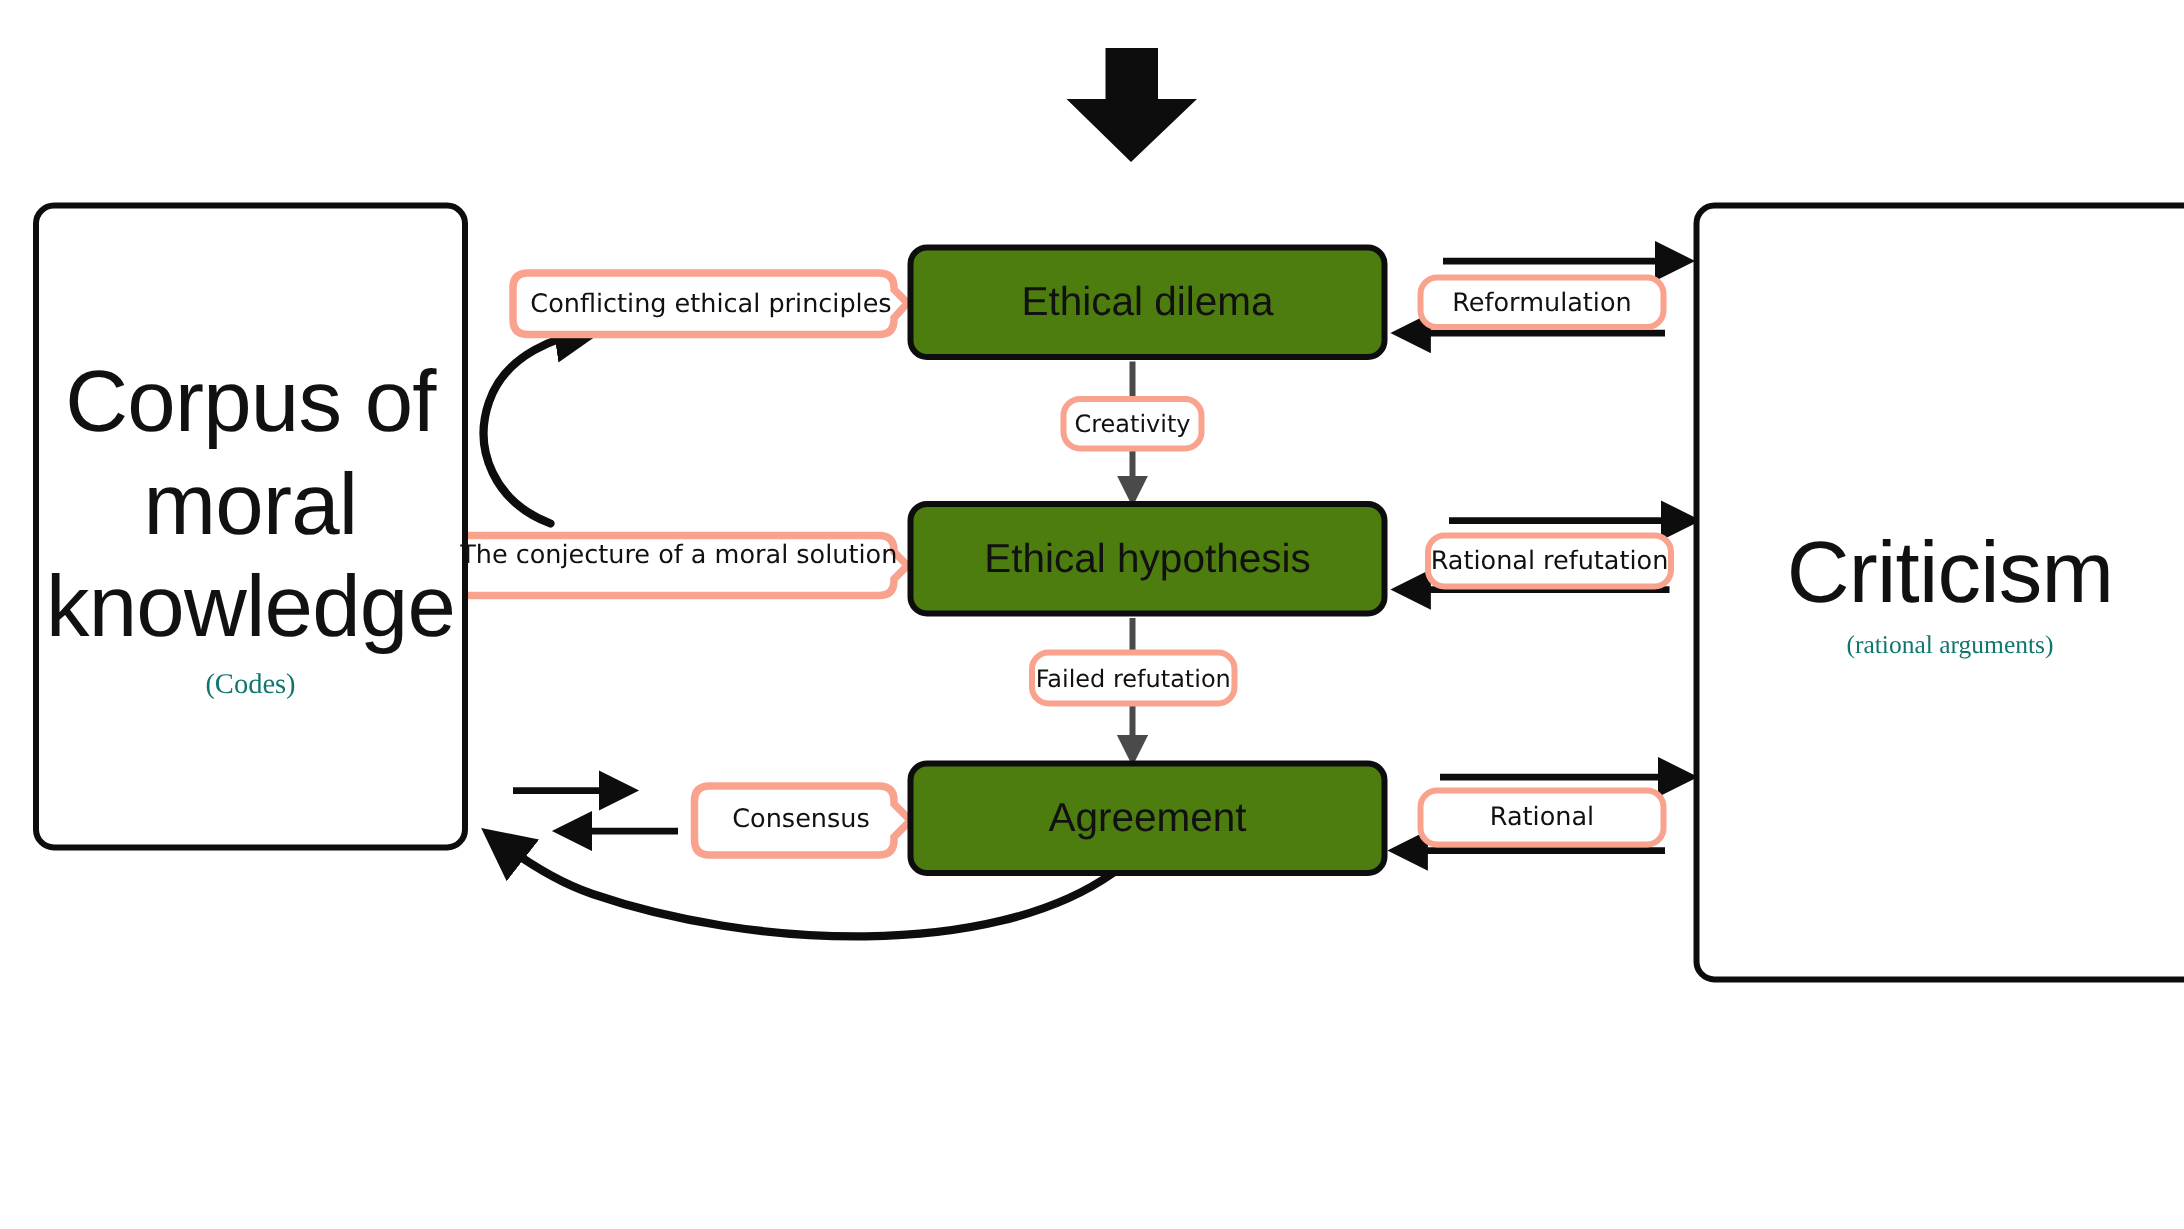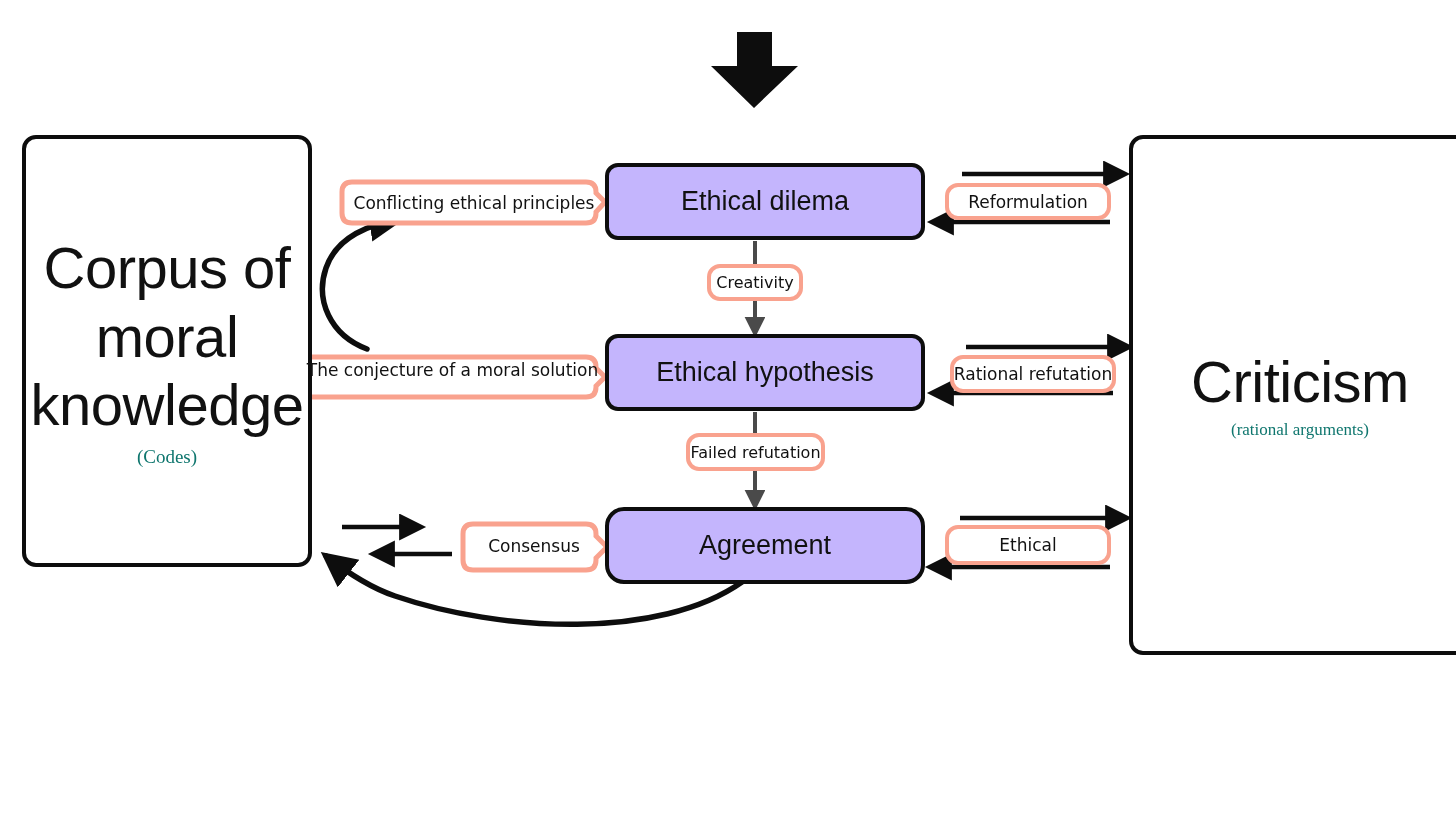--- a/index.html
+++ b/index.html
@@ -81,34 +81,34 @@
   #panel-criticism .panel-sub {
     font-size: 17px;
   }
 
   
   .stage-box {
     position: absolute;
     box-sizing: border-box;
     border: 4px solid #0d0d0d;
     border-radius: 13px;
-    background: #c4b5fd;
+    background: #4d7c0f;
     display: flex;
     align-items: center;
     justify-content: center;
     font-size: 27px;
     color: #111111;
     z-index: 4;
     left: 605px;
     width: 320px;
     height: 77px;
   }
   #stage-dilemma { top: 163px; }
   #stage-hypothesis { top: 334px; }
-  #stage-agreement { top: 507px; border-radius: 19px; }
+  #stage-agreement { top: 507px; }
 
   
   .pill {
     position: absolute;
     box-sizing: border-box;
     border: 4px solid #F9A28E;
     border-radius: 13px;
     background: #ffffff;
     display: flex;
     align-items: center;
@@ -214,21 +214,21 @@
 
   <div id="stage-dilemma" class="stage-box">Ethical dilema</div>
   <div id="stage-hypothesis" class="stage-box">Ethical hypothesis</div>
   <div id="stage-agreement" class="stage-box">Agreement</div>
 
   <div id="pill-creativity" class="pill">Creativity</div>
   <div id="pill-reformulation" class="pill">Reformulation</div>
 
   <div id="pill-failed" class="pill">Failed refutation</div>
   <div id="pill-rational" class="pill">Rational refutation</div>
-  <div id="pill-conflict" class="pill">Ethical</div>
+  <div id="pill-conflict" class="pill">Rational</div>
 
   <div id="callout-conflicting" class="callout">
     <span class="callout-label">Conflicting ethical principles</span>
   </div>
   <div id="callout-conjecture" class="callout">
     <span class="callout-label">The conjecture of a moral solution</span>
   </div>
   <div id="callout-consensus" class="callout">
     <span class="callout-label">Consensus</span>
   </div>

